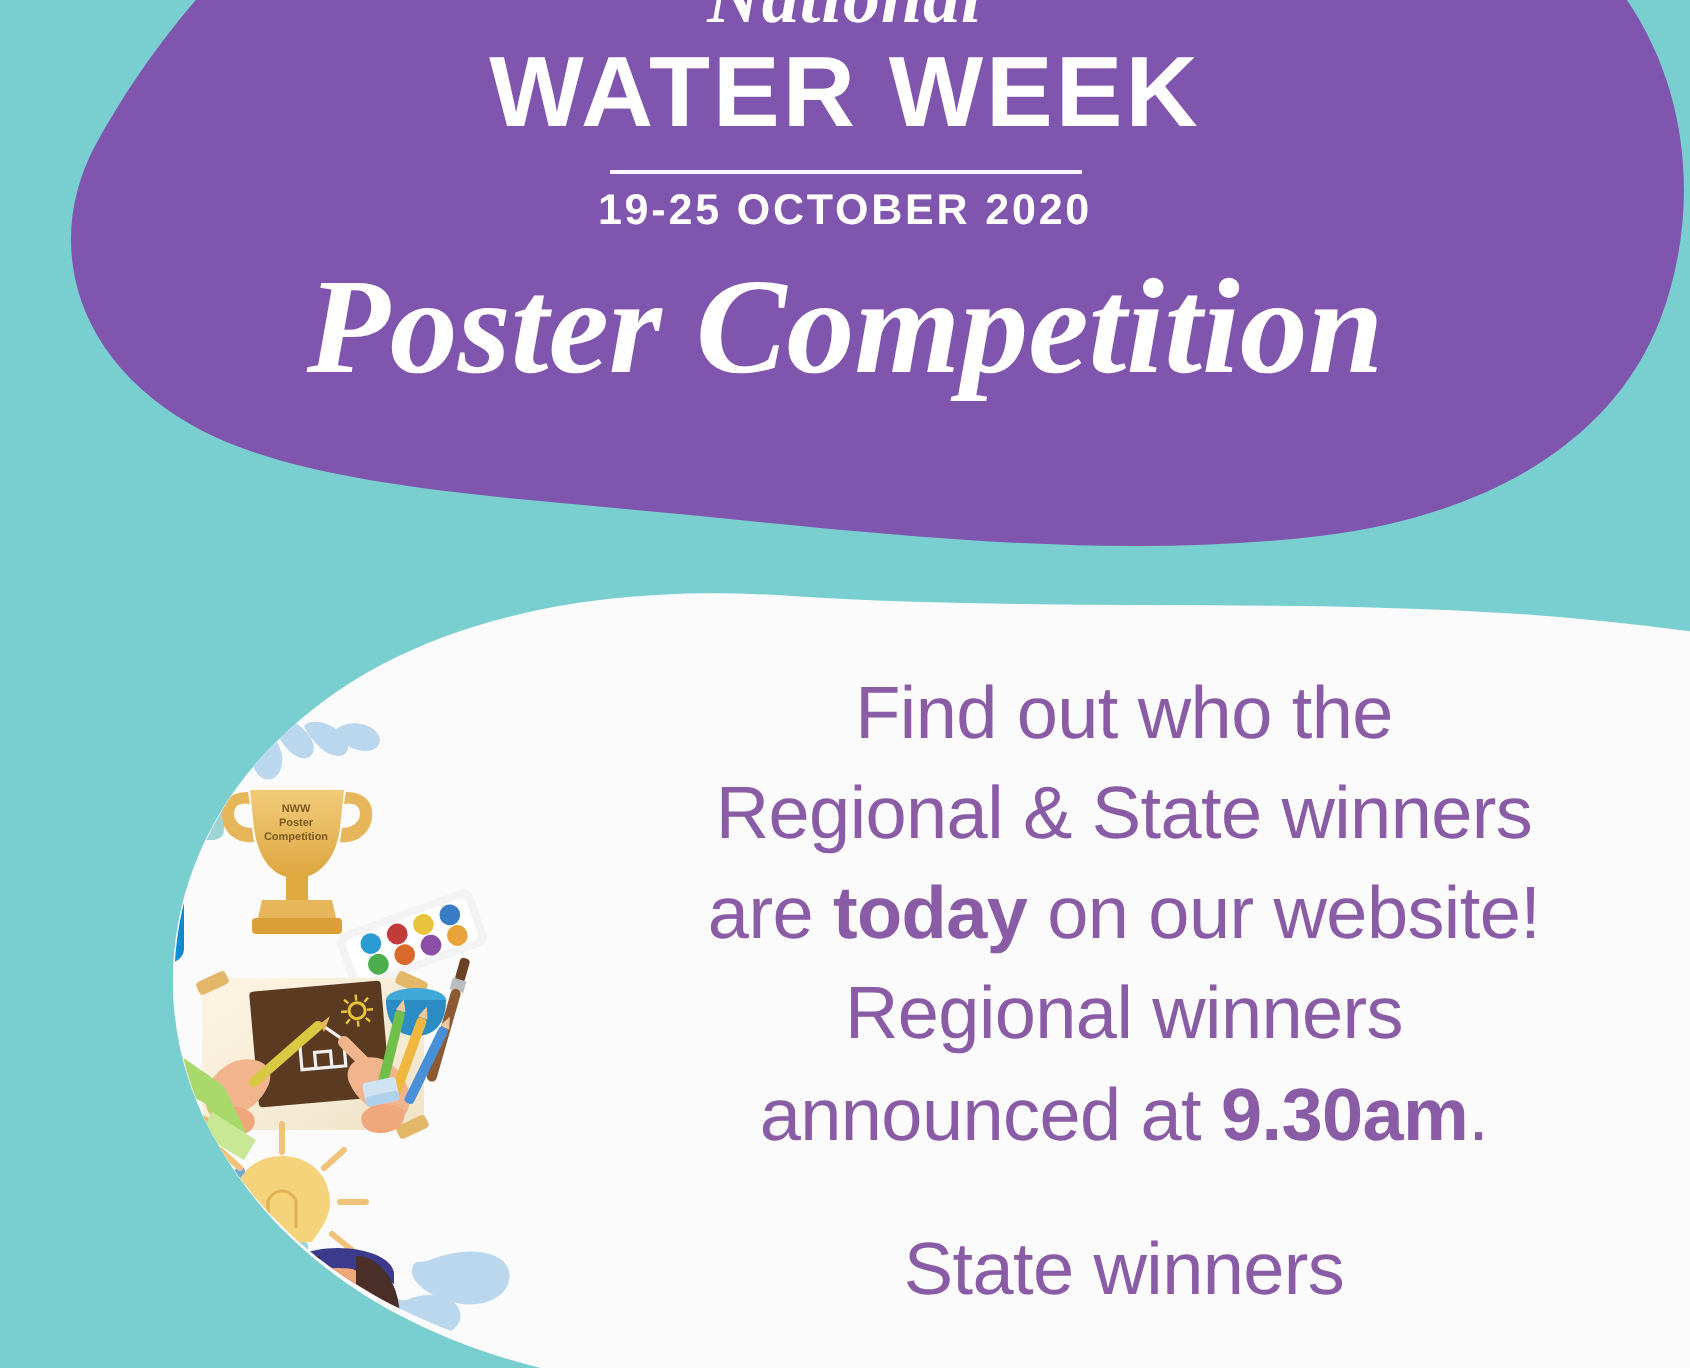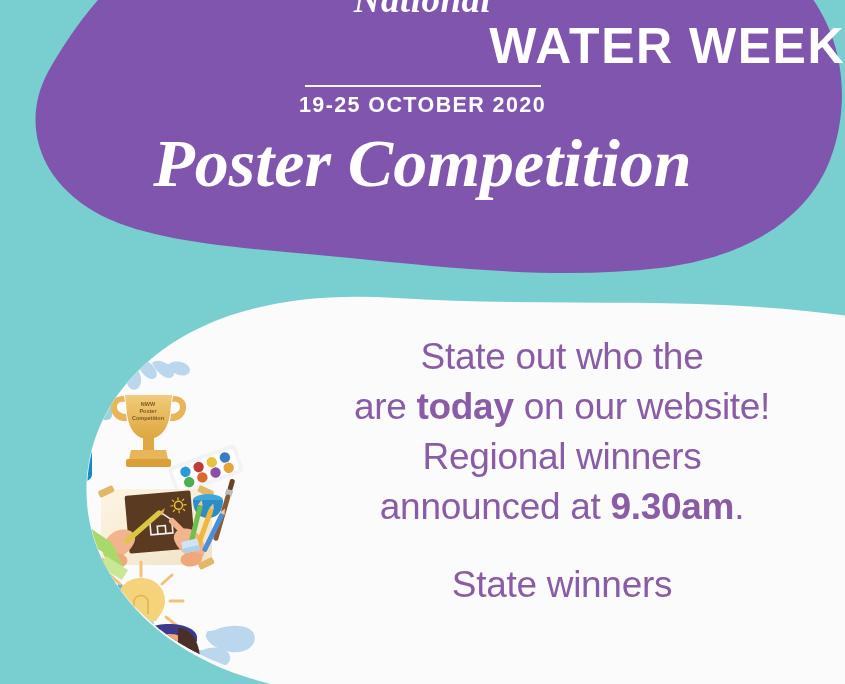--- a/index.html
+++ b/index.html
@@ -21,21 +21,21 @@
   .national{
     font-family:"Liberation Serif", serif;
     font-style:italic;font-weight:700;
     font-size:37px;line-height:1;
     letter-spacing:.5px;
     margin-top:-19px;
   }
   .waterweek{
     font-family:"Liberation Sans", sans-serif;
     font-weight:700;font-size:50px;line-height:1.06;
-    letter-spacing:1.5px;margin-top:2px;text-align:right;
+    letter-spacing:1.5px;margin-top:2px;
   }
   .rule{
     width:236px;height:2px;background:#FFFFFF;
     margin:12px auto 0 auto;opacity:.95;
   }
   .dates{
     font-family:"Liberation Sans", sans-serif;
     font-weight:700;font-size:21.5px;letter-spacing:1.4px;
     margin-top:6px;
   }
@@ -317,21 +317,22 @@
   <div class="header-text">
     <div class="national">National</div>
     <div class="waterweek">WATER WEEK</div>
     <div class="rule"></div>
     <div class="dates">19-25 OCTOBER 2020</div>
     <div class="poster-comp">Poster Competition</div>
   </div>
 
   <div class="bubble-text">
     <div class="p1">
-      <div>State out who the</div>
+      <div>Find out who the</div>
+      <div>Regional &amp; State winners</div>
       <div><span>are </span><b>today</b><span> on our website!</span></div>
     </div>
     <div class="p2">
       <div>Regional winners</div>
       <div><span>announced at </span><b>9.30am</b><span>.</span></div>
     </div>
     <div class="p3">
       <div>State winners</div>
     </div>
   </div>

